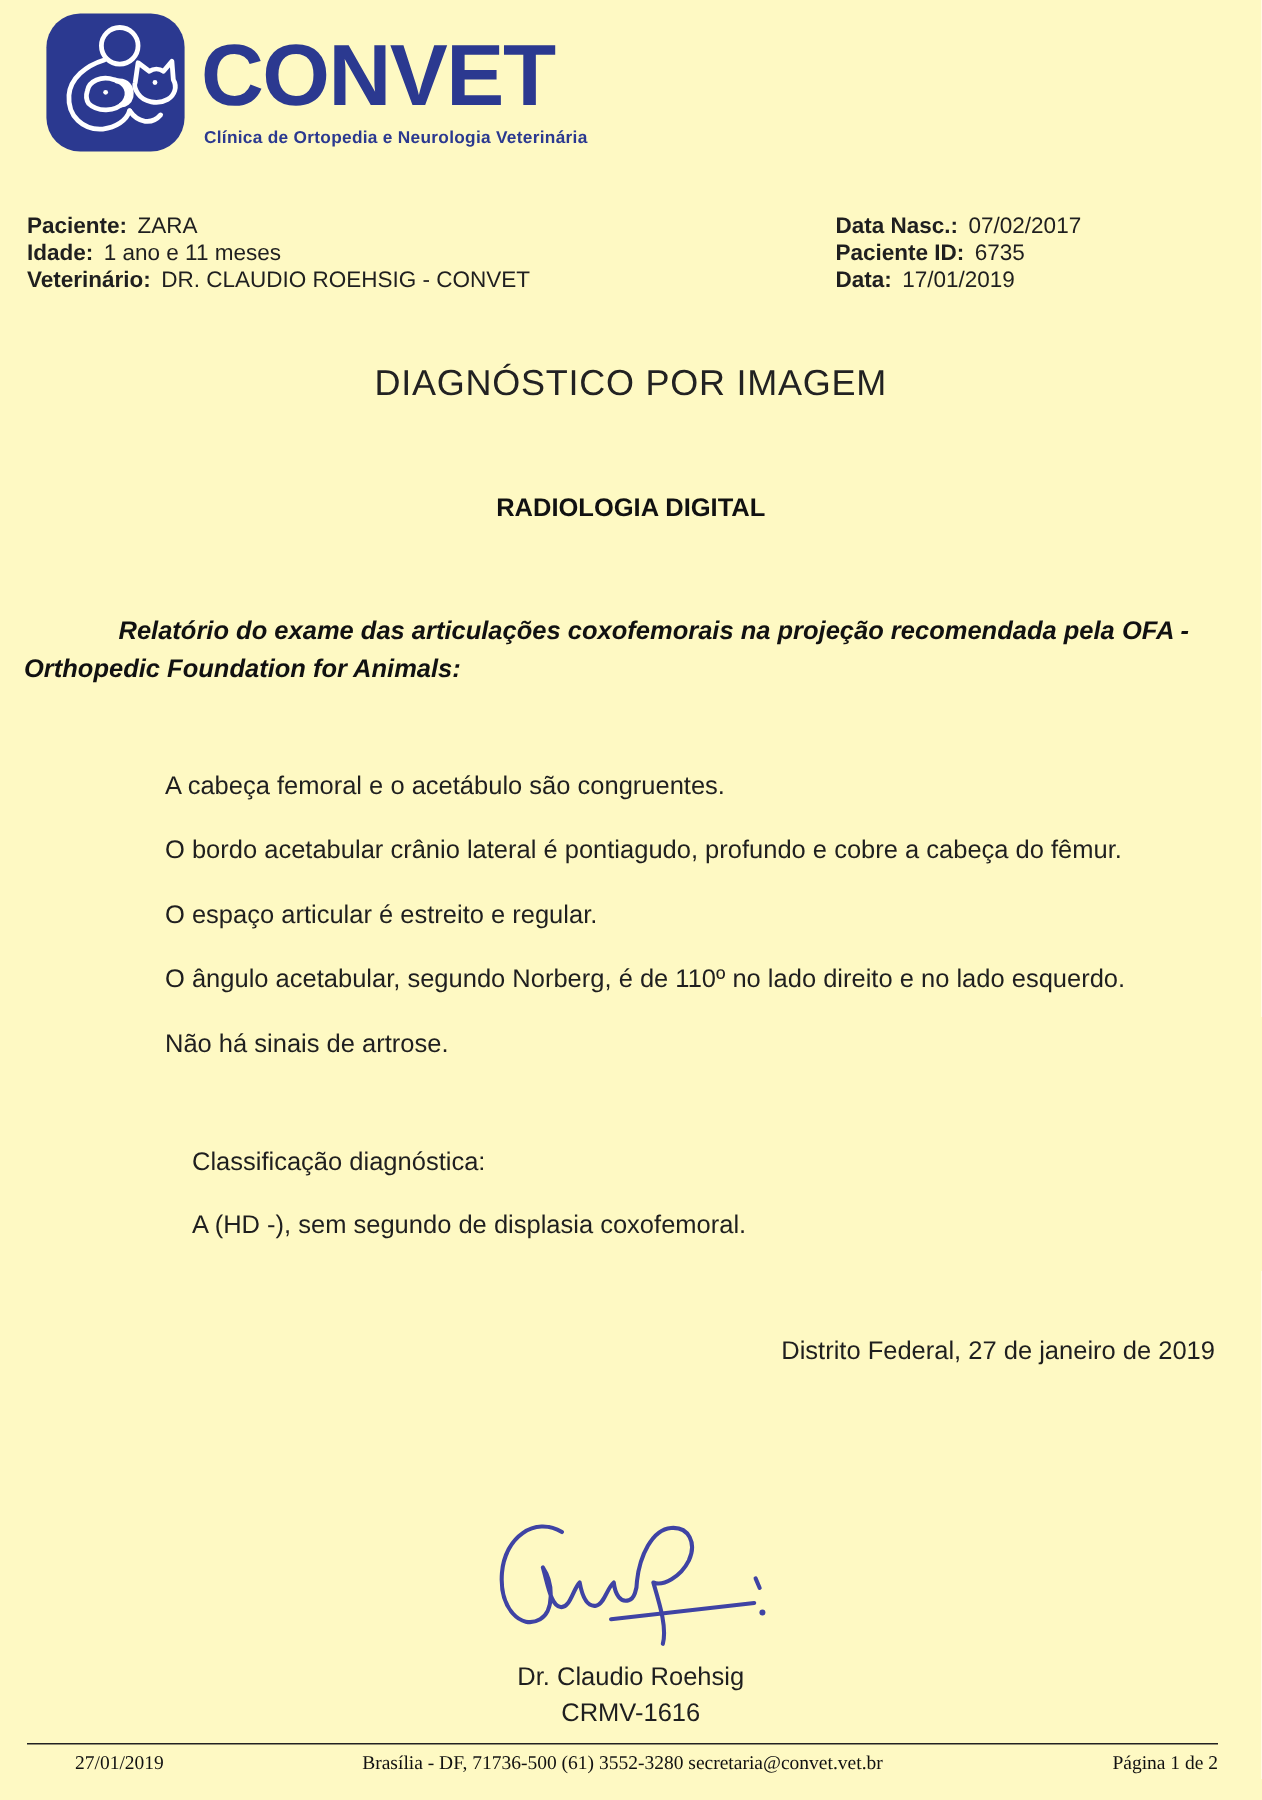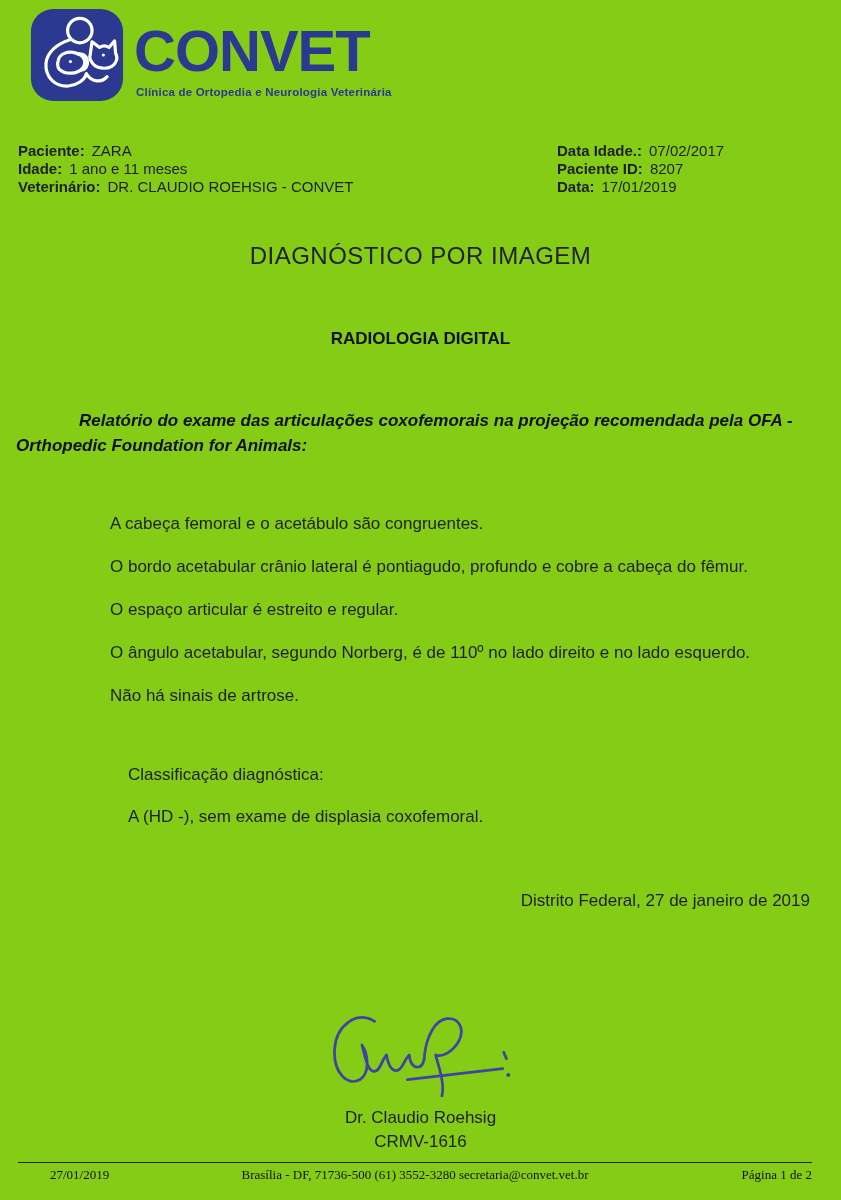--- a/index.html
+++ b/index.html
@@ -2,21 +2,21 @@
 <html><head>
 <meta charset="utf-8">
 <style>
   * { box-sizing: border-box; margin: 0; padding: 0; }
   html, body { background: #ffffff; }
   body { font-family: "Liberation Sans", "DejaVu Sans", sans-serif; color: #1f1f1f; }
   .page {
     position: relative;
     width: 841px;
     height: 1200px;
-    background: #84cc16;
+    background: #fef9c3;
     margin: 0 auto;
     overflow: hidden;
   }
 
   
   .logo-row { position: absolute; top: 8px; left: 30px; display: flex; align-items: flex-start; }
   .logo-mark { width: 94px; height: 94px; display: block; }
   .logo-text { margin-left: 10px; padding-top: 14px; }
   .logo-name {
     font-size: 58px; font-weight: 800; letter-spacing: -1px;
@@ -113,24 +113,24 @@
       </div>
       <div class="info-row">
         <span class="lbl">Idade:</span><span class="val">1 ano e 11 meses</span>
       </div>
       <div class="info-row">
         <span class="lbl">Veterinário:</span><span class="val">DR. CLAUDIO ROEHSIG - CONVET</span>
       </div>
     </div>
     <div class="info-col info-right">
       <div class="info-row">
-        <span class="lbl">Data Idade.:</span><span class="val">07/02/2017</span>
+        <span class="lbl">Data Nasc.:</span><span class="val">07/02/2017</span>
       </div>
       <div class="info-row">
-        <span class="lbl">Paciente ID:</span><span class="val">8207</span>
+        <span class="lbl">Paciente ID:</span><span class="val">6735</span>
       </div>
       <div class="info-row">
         <span class="lbl">Data:</span><span class="val">17/01/2019</span>
       </div>
     </div>
   </section>
 
   <h1 class="doc-title">DIAGNÓSTICO POR IMAGEM</h1>
   <h2 class="doc-subtitle">RADIOLOGIA DIGITAL</h2>
 
@@ -139,21 +139,21 @@
   <div class="findings">
     <p>A cabeça femoral e o acetábulo são congruentes.</p>
     <p>O bordo acetabular crânio lateral é pontiagudo, profundo e cobre a cabeça do fêmur.</p>
     <p>O espaço articular é estreito e regular.</p>
     <p>O ângulo acetabular, segundo Norberg, é de 110º no lado direito e no lado esquerdo.</p>
     <p>Não há sinais de artrose.</p>
   </div>
 
   <div class="classification">
     <p>Classificação diagnóstica:</p>
-    <p>A (HD -), sem exame de displasia coxofemoral.</p>
+    <p>A (HD -), sem segundo de displasia coxofemoral.</p>
   </div>
 
   <p class="dateline">Distrito Federal, 27 de janeiro de 2019</p>
 
   <div class="sig-block">
     <svg class="signature" viewBox="0 0 230 110" aria-hidden="true">
       <g stroke="#3f43a4" stroke-width="3" fill="none" stroke-linecap="round" stroke-linejoin="round">
         <path d="M64,18 C44,6 22,22 20,48 C18,74 34,90 48,82 C58,76 58,56 50,44
                  C54,58 56,72 63,73 C70,74 72,60 77,55 C79,66 83,73 89,72
                  C95,71 97,59 102,55 C103,64 107,70 113,68 C117,67 119,60 119,54

